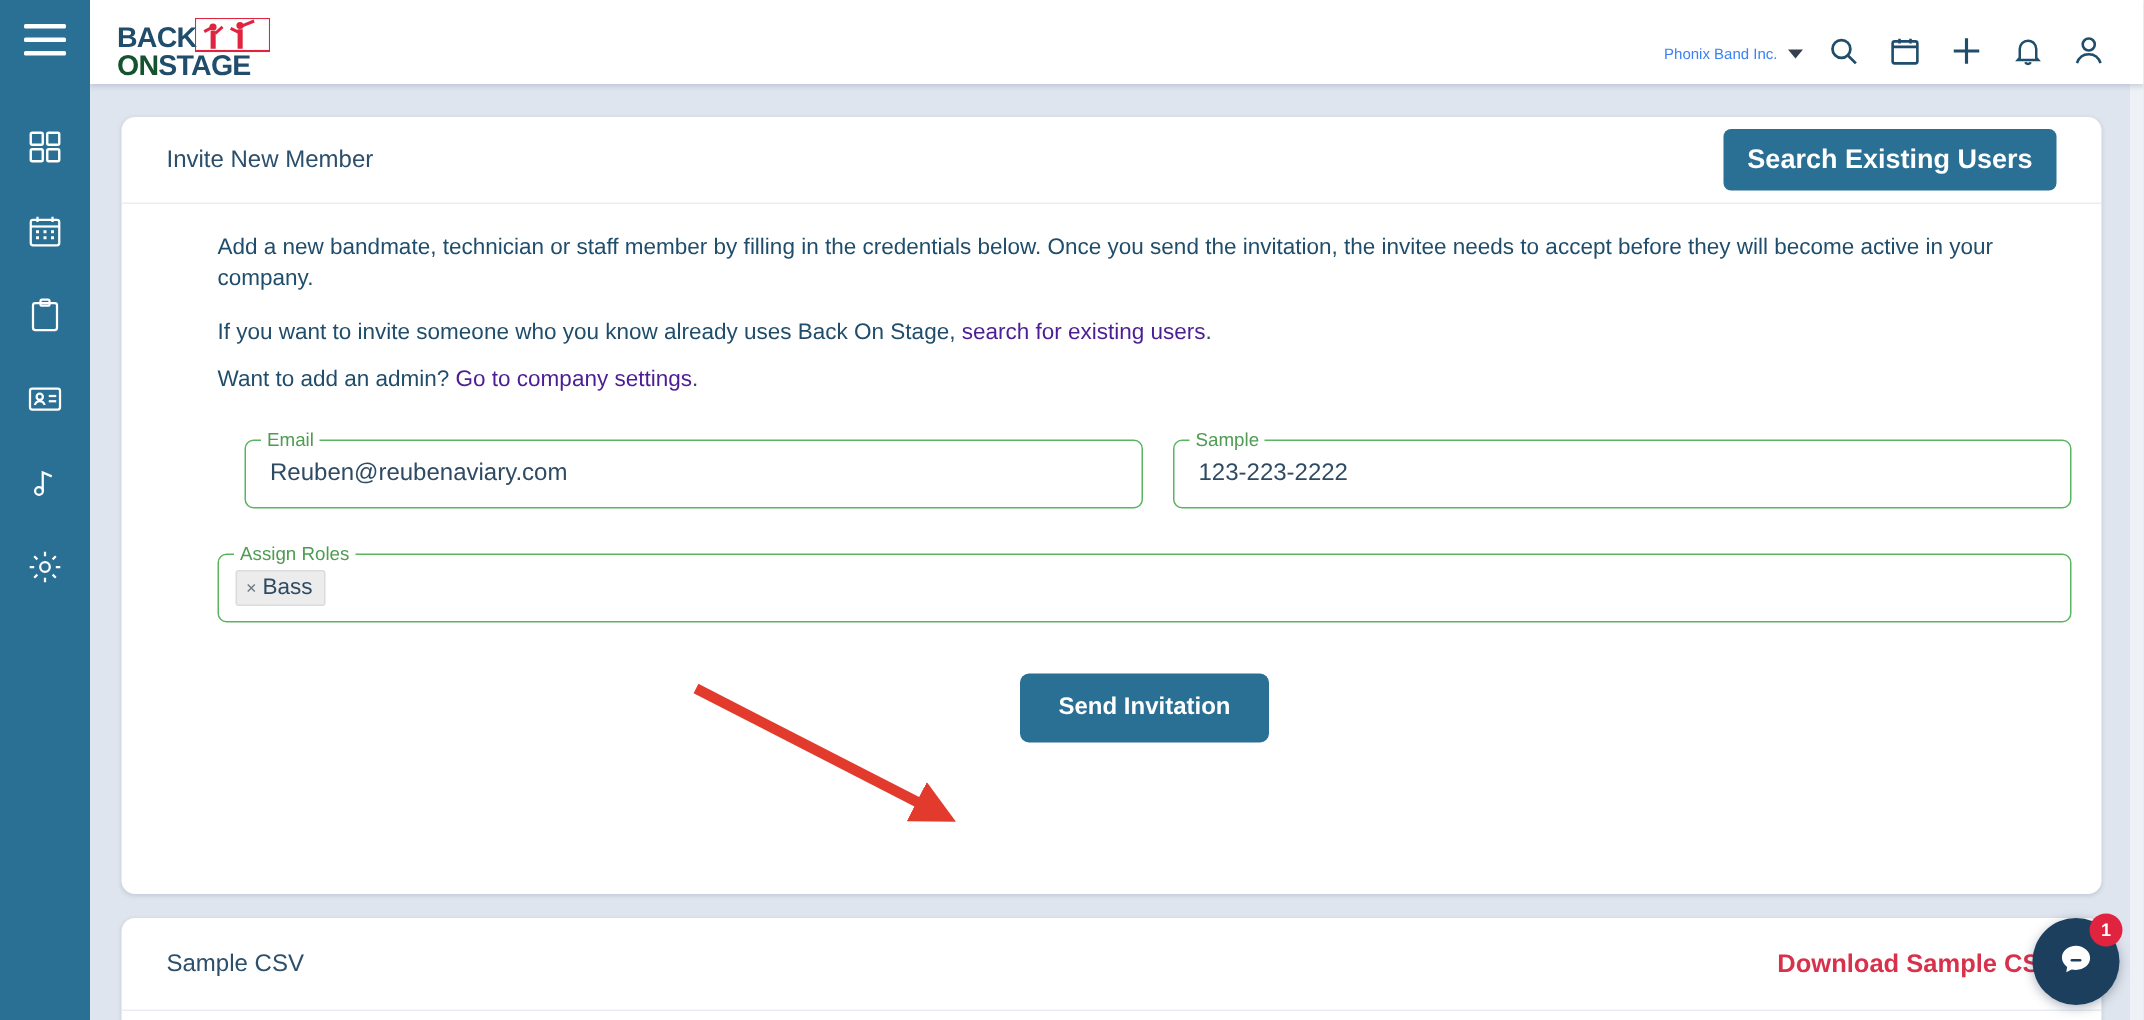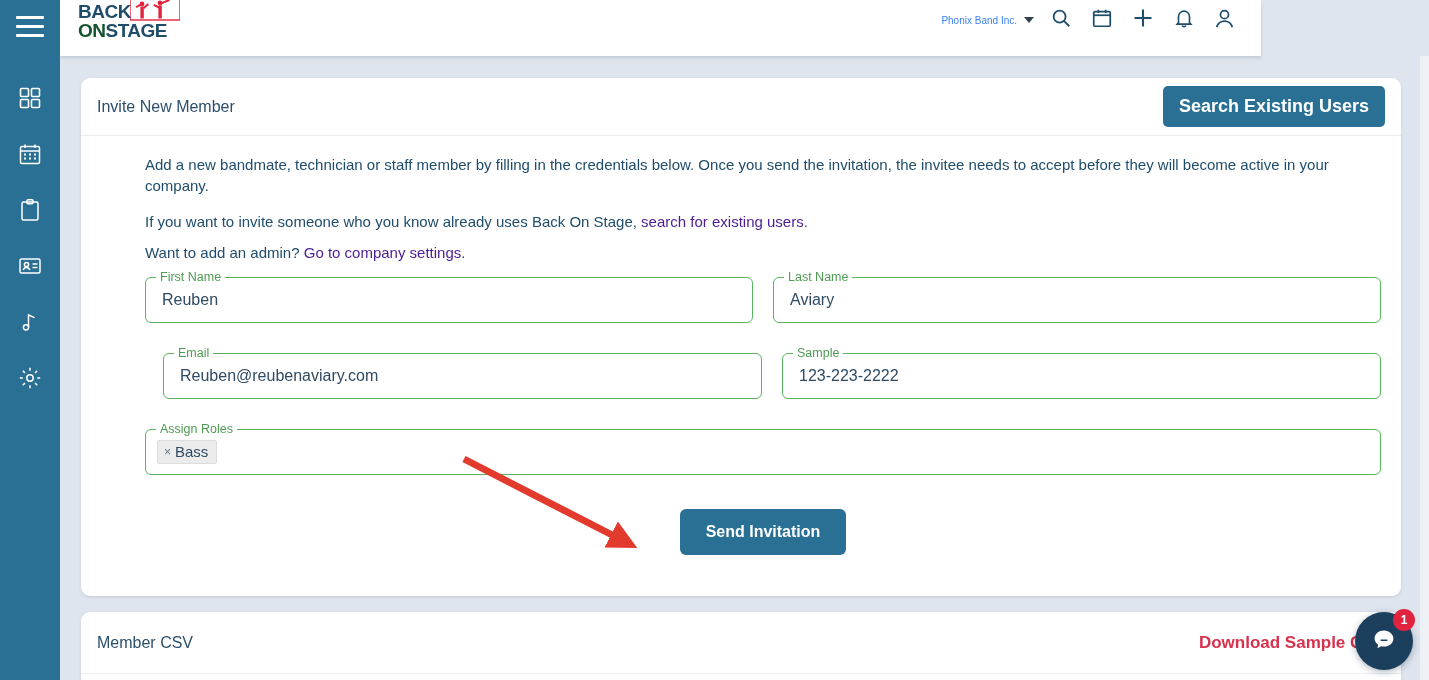--- a/index.html
+++ b/index.html
@@ -30,25 +30,25 @@
   .hamburger { top: 8px; }
   .hamburger .bar {
     width: 28px; height: 3px; background: #fff; border-radius: 1px;
     margin: 3px 0;
   }
   .hamburger .stack { display: flex; flex-direction: column; }
 
   
   .topbar {
     position: absolute; left: 60px; top: 0;
-    width: 1201px; height: 56px;
+    width: 1369px; height: 56px;
     background: #ffffff;
     box-shadow: 0 2px 3px rgba(90,110,140,0.22);
     z-index: 30;
-    display: flex; align-items: flex-start;
+    display: flex; align-items: flex-end;
   }
   .logo { margin-left: 18px; position: relative; width: 100px; height: 42px; }
   .logo-line1, .logo-line2 {
     font-weight: bold; letter-spacing: -0.5px; line-height: 1;
     font-family: "Liberation Sans", sans-serif;
   }
   .logo-line1 { font-size: 19px; color: #1f4d6b; position: absolute; top: 2px; left: 0; }
   .logo-line2 { font-size: 19px; position: absolute; top: 21px; left: 0; }
   .logo-on { color: #14532d; }
   .logo-stage { color: #1f4d6b; }
@@ -92,21 +92,21 @@
     border-radius: 9px;
     box-shadow: 0 1px 3px rgba(70,90,120,0.18);
   }
   #card-invite { left: 21px; top: 22px; width: 1320px; height: 518px; }
   #card-csv { left: 21px; top: 556px; width: 1320px; height: 120px; }
 
   .card-head {
     position: relative; height: 58px;
     border-bottom: 1px solid #e9edf2;
     display: flex; align-items: center;
-    padding: 0 16px;
+    padding: 0 30px;
     justify-content: flex-end;
   }
   .card-title {
     font-size: 16px; color: #2c4f6b; font-weight: 400;
   }
   .head-action { margin-left: auto; }
 
   .btn-primary {
     background: #2a6f94; color: #ffffff;
     border: none; border-radius: 5px;
@@ -380,32 +380,20 @@
         </div>
       </div>
 
       <div class="card-body">
         <p class="para">Add a new bandmate, technician or staff member by filling in the credentials below. Once you send the invitation, the invitee needs to accept before they will become active in your company.</p>
 
         <p class="para small-gap"><span>If you want to invite someone who you know already uses Back On Stage, </span><a class="link">search for existing users</a><span>.</span></p>
 
         <p class="para small-gap"><span>Want to add an admin? </span><a class="link">Go to company settings</a><span>.</span></p>
 
-        <div class="row">
-          <div class="field">
-            <div class="field-box"></div>
-            <div class="field-notch">First Name</div>
-            <input class="field-value" type="text" value="Reuben" style="">
-          </div>
-          <div class="field">
-            <div class="field-box"></div>
-            <div class="field-notch">Last Name</div>
-            <input class="field-value" type="text" value="Aviary" style="">
-          </div>
-        </div>
 
         <div class="row" style="margin-top:30px;padding-left:18px;">
           <div class="field">
             <div class="field-box"></div>
             <div class="field-notch">Email</div>
             <input class="field-value" type="text" value="Reuben@reubenaviary.com" style="">
           </div>
           <div class="field">
             <div class="field-box"></div>
             <div class="field-notch">Sample</div>
@@ -427,21 +415,21 @@
         </div>
 
         <div class="actions">
           <button class="btn-send">Send Invitation</button>
         </div>
       </div>
     </div>
 
     <div class="card" id="card-csv">
       <div class="card-head" style="height:62px;">
-        <div class="card-title">Member CSV</div>
+        <div class="card-title">Sample CSV</div>
         <a class="link-red">Download Sample CSV</a>
       </div>
     </div>
 
   </div>
 
   <svg class="annotation">
     <defs>
       <marker id="arrowhead" markerWidth="4.2" markerHeight="4.2" refX="1.1" refY="2.1" orient="auto">
         <polygon points="0,0 4.2,2.1 0,4.2" fill="#e23b2e"></polygon>

